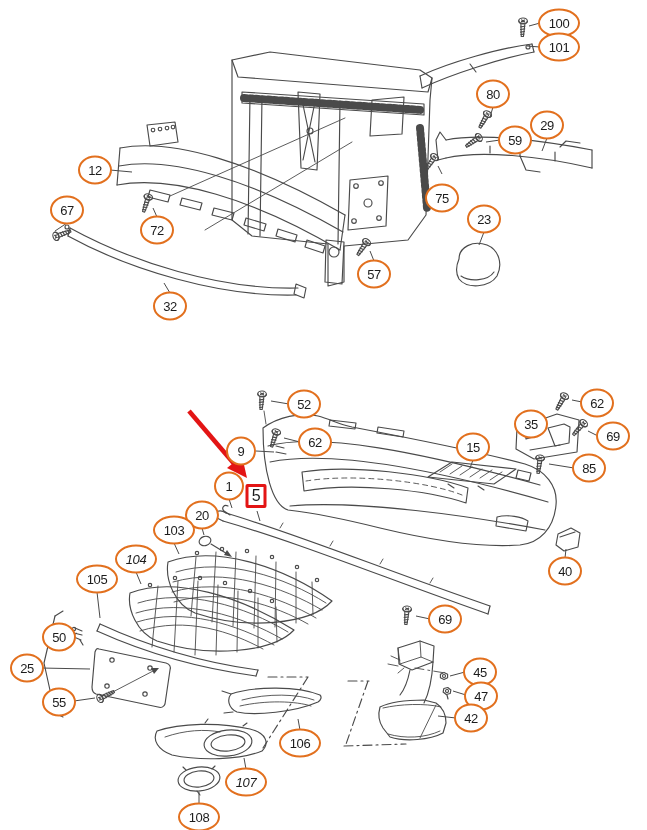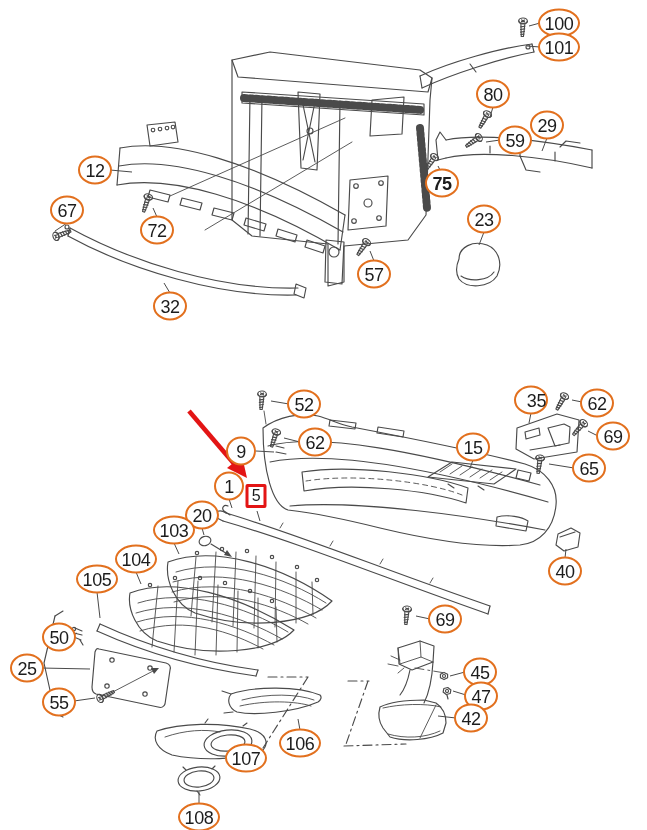--- a/index.html
+++ b/index.html
@@ -23,21 +23,21 @@
   .hatch{stroke-dasharray:2 3.2;stroke-width:8;}
   .fillink{fill:var(--line);stroke:none;}
   .red{stroke:var(--highlight);fill:none;}
   .redfill{fill:var(--highlight);stroke:none;}
   #callout-layer{position:absolute;left:0;top:0;width:100%;height:100%;}
   .callout{
     position:absolute;height:25px;transform:translate(-50%,-50%);
     border:2.2px solid var(--callout-border);border-radius:50%;
     background:#fff;color:var(--callout-text);
     display:flex;align-items:center;justify-content:center;
-    font-size:18px;line-height:1;letter-spacing:-0.4px;
+    font-size:13px;line-height:1;letter-spacing:-0.4px;
     box-sizing:content-box;cursor:pointer;
   }
   .callout.red-box{
     height:18px;border-radius:2px;border:3.4px solid var(--highlight);
     font-size:16px;
   }
 </style>
 </head>
 <body>
 
@@ -357,39 +357,39 @@
   </div>
       <div class="callout" style="left: 547px; top: 125px; width: 30px;">
     <span>29</span>
   </div>
       <div class="callout" style="left: 515px; top: 140px; width: 30px;">
     <span>59</span>
   </div>
       <div class="callout" style="left: 95px; top: 170px; width: 30px;">
     <span>12</span>
   </div>
-      <div class="callout" style="left: 442px; top: 183px; width: 30px; font-weight: bold;">
+      <div class="callout" style="left: 442px; top: 198px; width: 30px;">
     <span>75</span>
   </div>
       <div class="callout" style="left: 67px; top: 210px; width: 30px;">
     <span>67</span>
   </div>
       <div class="callout" style="left: 484px; top: 219px; width: 30px;">
     <span>23</span>
   </div>
       <div class="callout" style="left: 157px; top: 230px; width: 30px;">
     <span>72</span>
   </div>
       <div class="callout" style="left: 374px; top: 274px; width: 30px;">
     <span>57</span>
   </div>
       <div class="callout" style="left: 170px; top: 306px; width: 30px;">
     <span>32</span>
   </div>
-      <div class="callout" style="left: 531px; top: 400px; width: 30px; justify-content: flex-end;">
+      <div class="callout" style="left: 531px; top: 424px; width: 30px;">
     <span>35</span>
   </div>
       <div class="callout" style="left: 597px; top: 403px; width: 30px;">
     <span>62</span>
   </div>
       <div class="callout" style="left: 304px; top: 404px; width: 30px;">
     <span>52</span>
   </div>
       <div class="callout" style="left: 613px; top: 436px; width: 30px;">
     <span>69</span>
@@ -397,35 +397,35 @@
       <div class="callout" style="left: 315px; top: 442px; width: 30px;">
     <span>62</span>
   </div>
       <div class="callout" style="left: 473px; top: 447px; width: 30px; justify-content: center;">
     <span>15</span>
   </div>
       <div class="callout" style="left: 241px; top: 451px; width: 26px;">
     <span>9</span>
   </div>
       <div class="callout" style="left: 589px; top: 468px; width: 30px;">
-    <span>65</span>
+    <span>85</span>
   </div>
       <div class="callout" style="left: 229px; top: 486px; width: 26px;">
     <span>1</span>
   </div>
       <div class="callout red-box" style="left: 256px; top: 496px; width: 15px;">
     <span>5</span>
   </div>
       <div class="callout" style="left: 202px; top: 515px; width: 30px;">
     <span>20</span>
   </div>
       <div class="callout" style="left: 174px; top: 530px; width: 38px;">
     <span>103</span>
   </div>
-      <div class="callout" style="left: 136px; top: 559px; width: 38px;">
+      <div class="callout" style="left: 136px; top: 559px; width: 38px; font-style: italic;">
     <span>104</span>
   </div>
       <div class="callout" style="left: 565px; top: 571px; width: 30px;">
     <span>40</span>
   </div>
       <div class="callout" style="left: 97px; top: 579px; width: 38px;">
     <span>105</span>
   </div>
       <div class="callout" style="left: 445px; top: 619px; width: 30px;">
     <span>69</span>
@@ -444,21 +444,21 @@
   </div>
       <div class="callout" style="left: 59px; top: 702px; width: 30px;">
     <span>55</span>
   </div>
       <div class="callout" style="left: 471px; top: 718px; width: 30px; align-items: center;">
     <span>42</span>
   </div>
       <div class="callout" style="left: 300px; top: 743px; width: 38px;">
     <span>106</span>
   </div>
-      <div class="callout" style="left: 246px; top: 758px; width: 38px;">
+      <div class="callout" style="left: 246px; top: 782px; width: 38px; font-style: italic;">
     <span>107</span>
   </div>
       <div class="callout" style="left: 199px; top: 817px; width: 38px;">
     <span>108</span>
   </div>
     </div>
 
 </div>
 
 </body></html>

